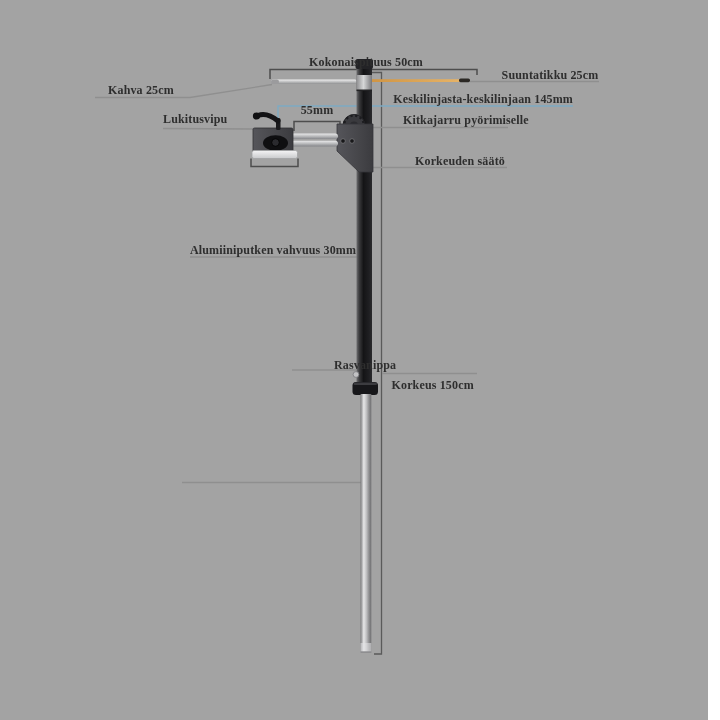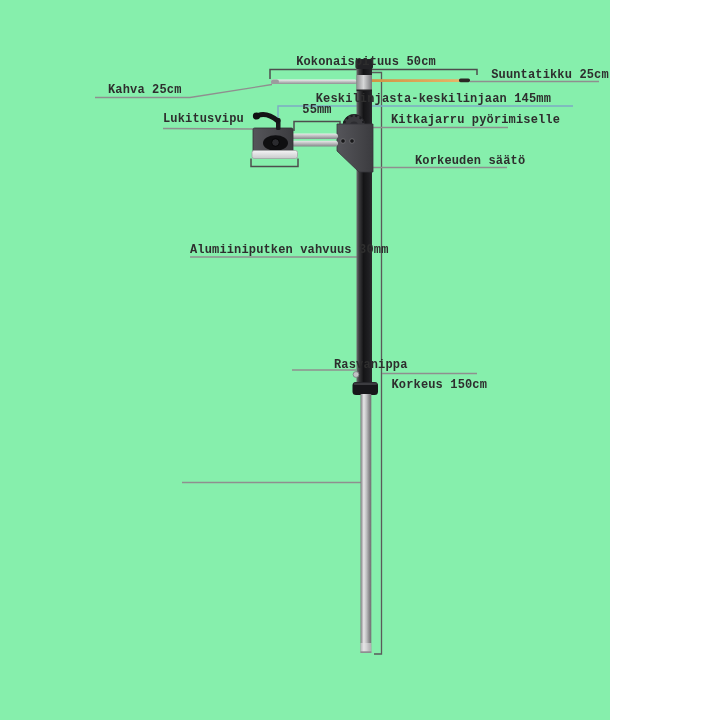--- a/index.html
+++ b/index.html
@@ -1,17 +1,17 @@
 <!DOCTYPE html>
 <html><head>
 <meta charset="utf-8">
 <style>
   html,body{margin:0;padding:0;background:#ffffff;}
-  .canvas{position:relative;width:610px;height:720px;background:#86efac;overflow:hidden;
-          font-family:Liberation Mono, monospace;}
+  .canvas{position:relative;width:708px;height:720px;background:#a3a3a3;overflow:hidden;
+          font-family:Liberation Serif, serif;}
   .canvas svg{position:absolute;left:0;top:0;}
   .lbl{position:absolute;font-size:12px;font-weight:600;line-height:1.05;color:#2e2e2e;
        white-space:nowrap;letter-spacing:0.15px;}
   .lbl.center{transform:translateX(-50%);}
   .lbl.right{transform:translateX(-100%);}
   .lbl-multiline{text-align:center;transform:translateX(-50%);}
   .lbl-multiline div{line-height:12.5px;}
 </style>
 </head>
 <body>
@@ -138,27 +138,27 @@
       </g>
     </g>
   </svg>
 
   <div class="lbl center" style="left:366px;top:56px;">Kokonaispituus 50cm</div>
 
   <div class="lbl center" style="left:550px;top:69px;">Suuntatikku 25cm</div>
 
   <div class="lbl" style="left:108px;top:84px;">Kahva 25cm</div>
 
-  <div class="lbl right" style="left:551px;top:92.5px;text-align:center;">Keskilinjasta-keskilinjaan 145mm</div>
+  <div class="lbl right" style="left:573px;top:92.5px;text-align:center;">Keskilinjasta-keskilinjaan 145mm</div>
 
   <div class="lbl" style="left:163px;top:113px;">Lukitusvipu</div>
 
   <div class="lbl center" style="left:317px;top:104px;">55mm</div>
 
-  <div class="lbl" style="left:391px;top:114px;">Kitkajarru pyörimiselle</div>
+  <div class="lbl" style="left:403px;top:114px;">Kitkajarru pyörimiselle</div>
 
   <div class="lbl" style="left:415px;top:154.5px;">Korkeuden säätö</div>
 
 
   <div class="lbl" style="left:190px;top:244px;">Alumiiniputken vahvuus 30mm</div>
 
   <div class="lbl" style="left:292px;top:358.5px;padding-left:42px;">Rasvanippa</div>
 
   <div class="lbl" style="left:391.5px;top:359.5px;margin-top:19px;">Korkeus 150cm</div>
 

